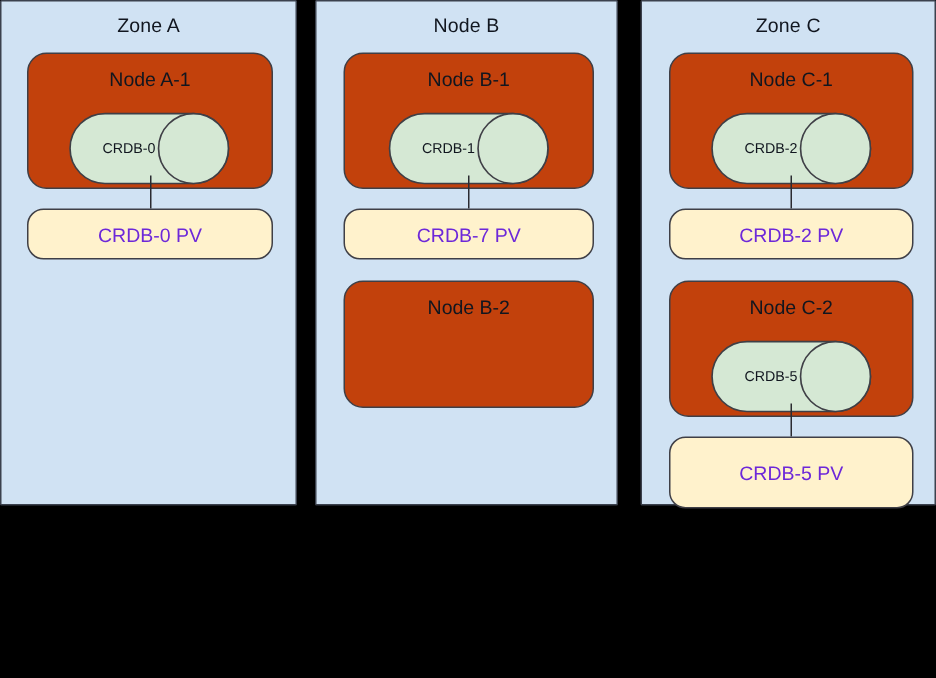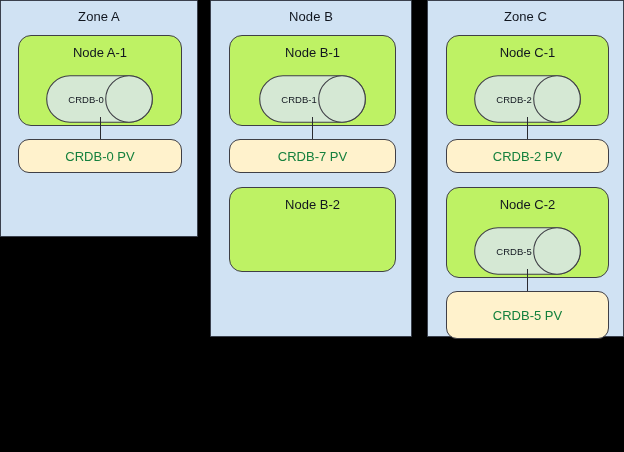--- a/index.html
+++ b/index.html
@@ -42,21 +42,21 @@
     text-align: center;
     font-size: 13px;
     color: #11161f;
     letter-spacing: 0.1px;
     white-space: nowrap;
   }
 
   
   .node {
     position: absolute;
-    background: #bef264;
+    background: #c2410c;
     border: 1.1px solid #3f3f46;
     border-radius: 13px;
     box-sizing: border-box;
   }
   .node-title {
     position: absolute;
     left: 0;
     right: 0;
     top: 9px;
     text-align: center;
@@ -71,21 +71,21 @@
     background: #fff2cc;
     border: 1.1px solid #3f3f46;
     border-radius: 11px;
     box-sizing: border-box;
     display: flex;
     align-items: center;
     justify-content: center;
   }
   .pv-label {
     font-size: 13px;
-    color: #15803d;
+    color: #6d28d9;
     white-space: nowrap;
   }
 
   
   .cyl {
     position: absolute;
   }
   .cyl svg {
     display: block;
     overflow: visible;
@@ -109,21 +109,21 @@
     position: absolute;
     width: 1.4px;
     background: #2b2b31;
   }
 </style>
 </head>
 <body>
 
 <div id="canvas">
 
-  <div class="zone" style="left:0px; top:0px; width:198px; height:237px;">
+  <div class="zone" style="left:0px; top:0px; width:198px; height:337px;">
     <div class="zone-title">Zone A</div>
 
     <div class="node" style="left:17px; top:34px; width:164px; height:91px;">
       <div class="node-title">Node A-1</div>
 
       <div class="cyl" style="left:27px; top:39px; width:107px; height:48px;">
         <svg width="107" height="48" viewBox="0 0 107 48" aria-hidden="true">
           <path d="M24,0.7 H83 A23.3,23.3 0 0 1 83,47.3 H24 A23.3,23.3 0 0 1 24,0.7 Z" fill="#d5e8d4" stroke="#3f3f46" stroke-width="1.1"></path>
           <ellipse cx="83" cy="24" rx="23.3" ry="23.3" fill="#d5e8d4" stroke="#3f3f46" stroke-width="1.1"></ellipse>
         </svg>

